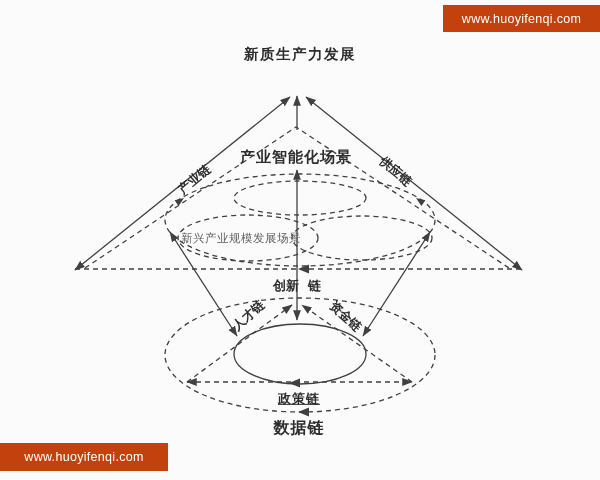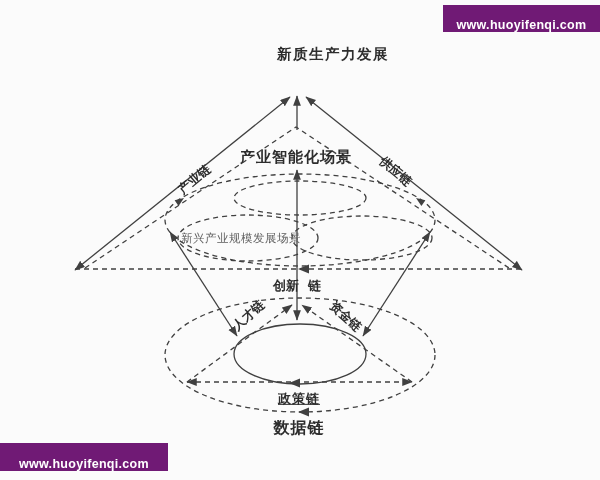--- a/index.html
+++ b/index.html
@@ -8,38 +8,38 @@
     font-family:"Liberation Sans","DejaVu Sans",sans-serif;overflow:hidden;
   }
   .stage svg{position:absolute;left:0;top:0;}
   .lbl{
     position:absolute;white-space:nowrap;color:#2d2d2d;
     transform:translate(-50%,-50%);line-height:1.1;
   }
   .b{font-weight:bold;}
   .gray{color:#606060;}
   
-  .top-goal      {left:300px;top:55px; font-size:14.5px;letter-spacing:1.5px;margin-left:33px;}
+  .top-goal      {left:300px;top:55px; font-size:14.5px;letter-spacing:1.5px;}
   .scene-center  {left:296px;top:157px;font-size:15px;letter-spacing:1px;}
   .chain-industry{left:195px;top:180px;font-size:12.5px;transform:translate(-50%,-50%) rotate(-40deg);}
   .chain-supply  {left:395px;top:172px;font-size:12.5px;transform:translate(-50%,-50%) rotate(40deg);}
   .scene-trad    {left:301px;top:199px;font-size:11.5px;letter-spacing:0.5px;}
   .scene-emerg   {left:241px;top:238px;font-size:11.5px;letter-spacing:0.5px;}
   .scene-future  {left:357px;top:238px;font-size:11.5px;letter-spacing:0.5px;}
   .chain-innov   {left:297px;top:286px;font-size:13px;display:flex;gap:9px;}
   .chain-talent  {left:249px;top:316px;font-size:12.5px;transform:translate(-50%,-50%) rotate(-42deg);}
   .chain-capital {left:345px;top:317px;font-size:12.5px;transform:translate(-50%,-50%) rotate(42deg);}
   .consortium    {left:301px;top:357px;font-size:13.5px;letter-spacing:1.5px;color:#585858;}
   .chain-policy  {left:299px;top:399px;font-size:13px;letter-spacing:1px;text-decoration:underline;}
   .chain-data    {left:299px;top:428px;font-size:16px;letter-spacing:1px;}
   
   .banner{
-    position:absolute;background:#701a75;color:#fff;
-    display:flex;align-items:flex-end;justify-content:center;
-    font-size:12.5px;font-weight:bold;letter-spacing:0.3px;
+    position:absolute;background:#c2410c;color:#fff;
+    display:flex;align-items:center;justify-content:center;
+    font-size:12.5px;font-weight:normal;letter-spacing:0.3px;
   }
   .banner-top{top:5px;right:0;width:157px;height:27px;}
   .banner-bottom{top:443px;left:0;width:168px;height:28px;}
 </style>
 </head>
 <body>
 
 <div class="stage">
 
   <svg width="600" height="480" viewBox="0 0 600 480">

